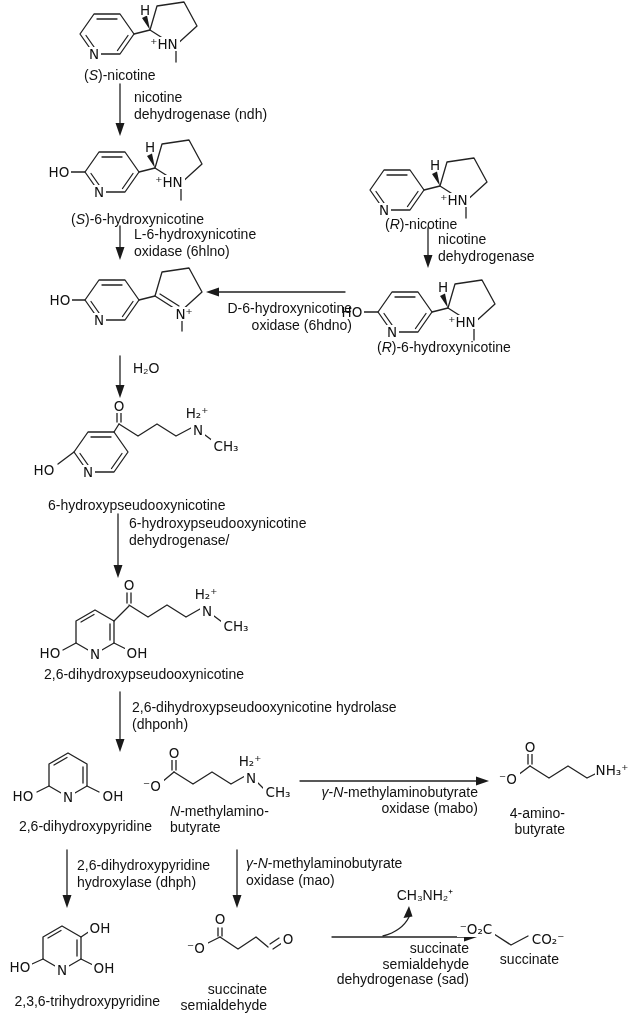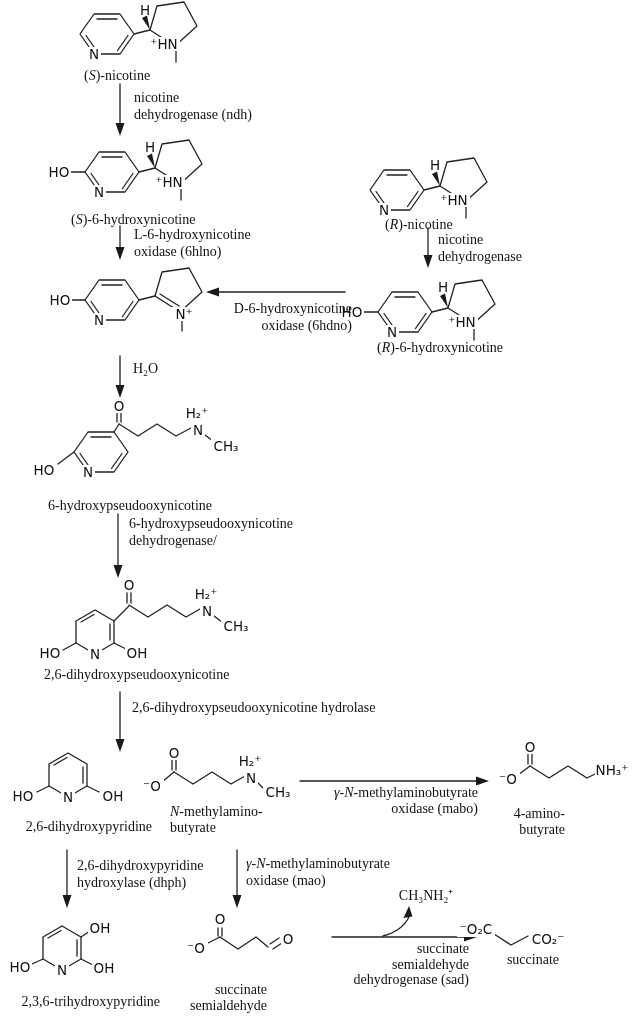--- a/index.html
+++ b/index.html
@@ -3,21 +3,21 @@
 <meta charset="utf-8">
 <style>
   html,body{margin:0;padding:0;background:#fff;}
   #canvas{position:relative;width:635px;height:1024px;background:#fff;overflow:hidden;
           font-family:"Liberation Sans",sans-serif;color:#111;}
   #canvas svg{position:absolute;left:0;top:0;}
   .b{stroke:#222;stroke-width:1.3;fill:none;stroke-linejoin:round;stroke-linecap:round;}
   .ah,.w{fill:#1a1a1a;stroke:none;}
   .ar{fill:#ffffff;}
   svg text{font-family:"DejaVu Sans",sans-serif;font-size:13.5px;fill:#111;text-anchor:middle;}
-  .lbl{position:absolute;font-size:14px;line-height:17px;color:#111;white-space:nowrap;font-family:Liberation Serif, serif;}
+  .lbl{position:absolute;font-size:14px;line-height:17px;color:#111;white-space:nowrap;}
   .ctr{text-align:right;}
   .tight{line-height:15.5px;}
   i{font-style:italic;}
 </style>
 </head>
 <body>
 
 <div id="canvas">
 
 <svg width="635" height="1024" viewBox="0 0 635 1024">
@@ -322,20 +322,21 @@
   <div><span>nicotine</span></div>
   <div><span>dehydrogenase</span></div>
 </div>
 <div class="lbl" style="left:133px;top:360px">H₂O</div>
 <div class="lbl" style="left:129px;top:515px">
   <div><span>6-hydroxypseudooxynicotine</span></div>
   <div><span>dehydrogenase/</span></div>
 </div>
 <div class="lbl" style="left:132px;top:699px">
   <div><span>2,6-dihydroxypseudooxynicotine hydrolase</span></div>
+  <div><span>(dhponh)</span></div>
 </div>
 <div class="lbl ctr tight" style="left:293px;top:785px;width:185px">
   <div><i>γ</i><span>-</span><i>N</i><span>-methylaminobutyrate</span></div>
   <div><span>oxidase (mabo)</span></div>
 </div>
 <div class="lbl" style="left:77px;top:857px">
   <div><span>2,6-dihydroxypyridine</span></div>
   <div><span>hydroxylase (dhph)</span></div>
 </div>
 <div class="lbl" style="left:246px;top:855px">

